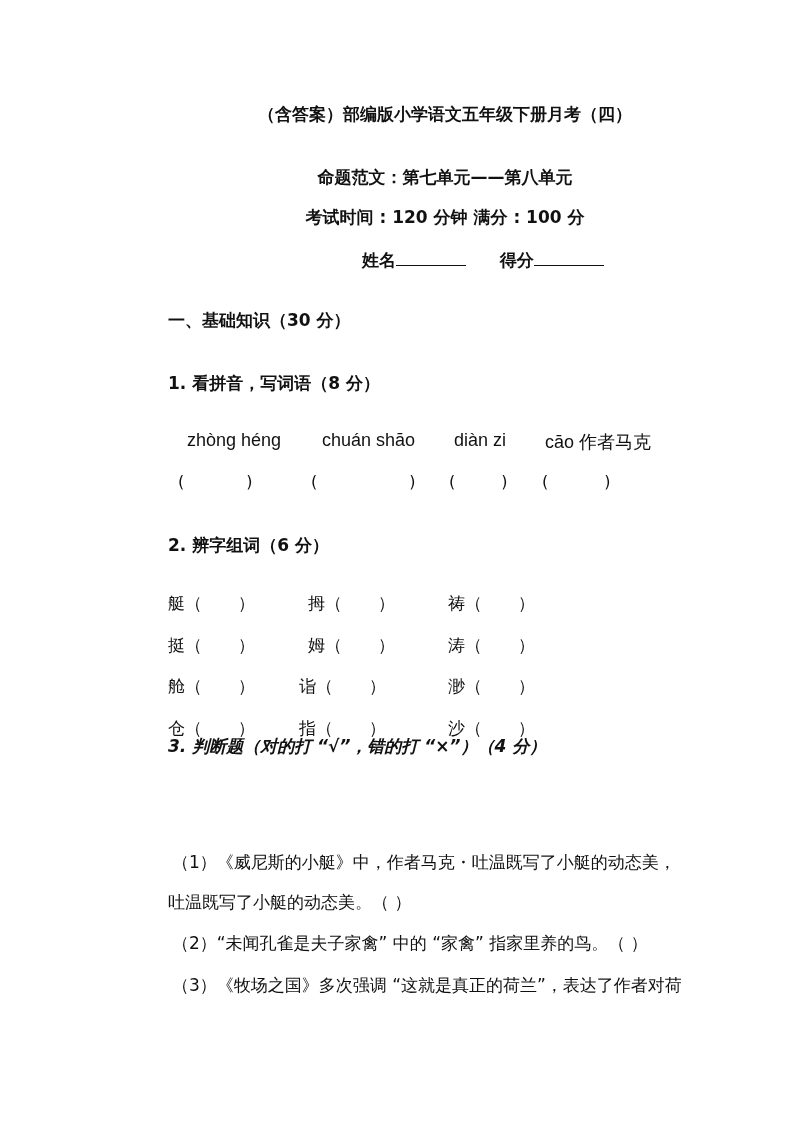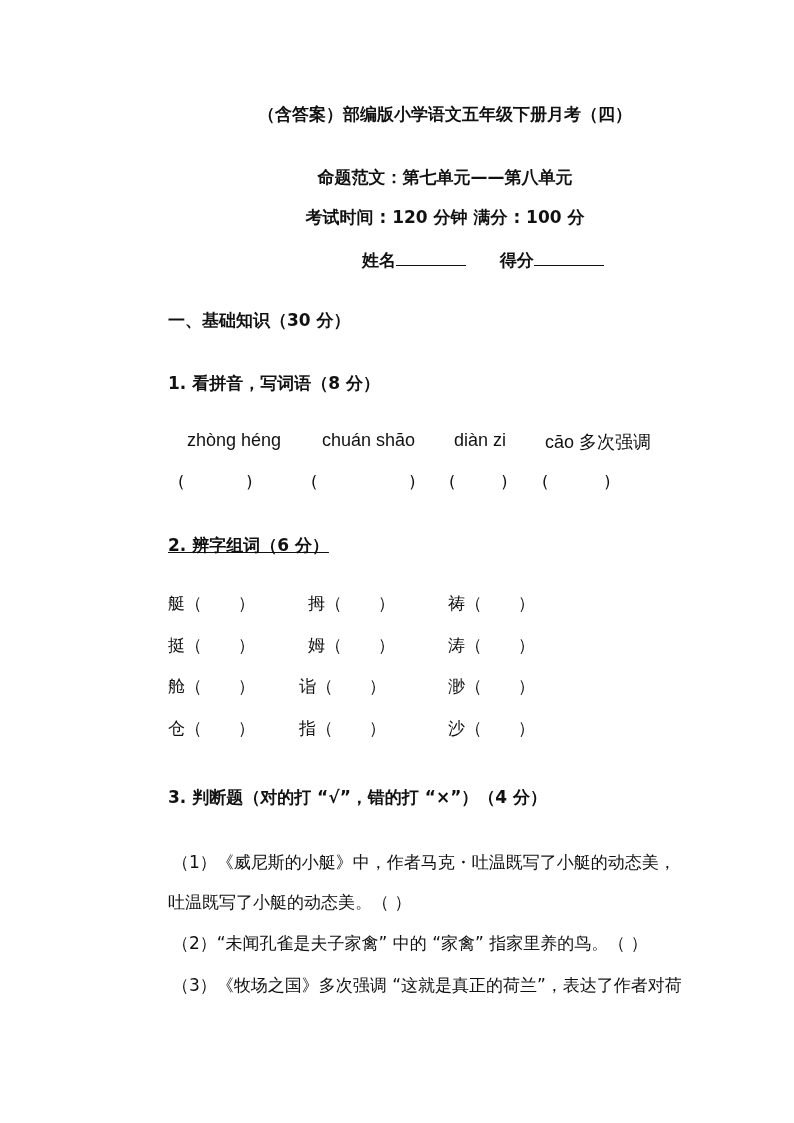--- a/index.html
+++ b/index.html
@@ -29,45 +29,45 @@
     <span>得分</span><span class="blank"></span>
   </div>
 
   <div class="abs sec" style="top:309px;text-align:center;">一、基础知识（30  分）</div>
 
   <div class="abs sec" style="top:372px;">1.  看拼音，写词语（8  分）</div>
 
   <div class="abs pinyin" style="left:139px;">zhòng héng</div>
   <div class="abs pinyin" style="left:274px;">chuán shāo</div>
   <div class="abs pinyin" style="left:406px;">diàn zi</div>
-  <div class="abs pinyin" style="left:497px;">cāo 多次强调</div>
+  <div class="abs pinyin" style="left:497px;">cāo 作者马克</div>
 
   <div class="abs br" style="left:130px;">(<span style="display:inline-block;width:62px;"></span>)</div>
   <div class="abs br" style="left:263px;">(<span style="display:inline-block;width:92px;"></span>)</div>
   <div class="abs br" style="left:401px;">(<span style="display:inline-block;width:46px;"></span>)</div>
   <div class="abs br" style="left:494px;">(<span style="display:inline-block;width:56px;"></span>)</div>
 
-  <div class="abs sec" style="top:534px;text-decoration:underline;">2.  辨字组词（6  分）</div>
+  <div class="abs sec" style="top:534px;">2.  辨字组词（6  分）</div>
 
   <div class="abs cell" style="top:592px; left:120px;"><span>艇</span>（<span style="display:inline-block;width:36px;"></span>）</div>
   <div class="abs cell" style="top:592px; left:260px;"><span>拇</span>（<span style="display:inline-block;width:36px;"></span>）</div>
   <div class="abs cell" style="top:592px; left:400px;"><span>祷</span>（<span style="display:inline-block;width:36px;"></span>）</div>
 
   <div class="abs cell" style="top:634px; left:120px;"><span>挺</span>（<span style="display:inline-block;width:36px;"></span>）</div>
   <div class="abs cell" style="top:634px; left:260px;"><span>姆</span>（<span style="display:inline-block;width:36px;"></span>）</div>
   <div class="abs cell" style="top:634px; left:400px;"><span>涛</span>（<span style="display:inline-block;width:36px;"></span>）</div>
 
   <div class="abs cell" style="top:675px; left:120px;"><span>舱</span>（<span style="display:inline-block;width:36px;"></span>）</div>
   <div class="abs cell" style="top:675px; left:251px;"><span>诣</span>（<span style="display:inline-block;width:36px;"></span>）</div>
   <div class="abs cell" style="top:675px; left:400px;"><span>渺</span>（<span style="display:inline-block;width:36px;"></span>）</div>
 
   <div class="abs cell" style="top:717px; left:120px;"><span>仓</span>（<span style="display:inline-block;width:36px;"></span>）</div>
   <div class="abs cell" style="top:717px; left:251px;"><span>指</span>（<span style="display:inline-block;width:36px;"></span>）</div>
   <div class="abs cell" style="top:717px; left:400px;"><span>沙</span>（<span style="display:inline-block;width:36px;"></span>）</div>
 
-  <div class="abs sec" style="top:786px;">3.  判断题（对的打 “√”，错的打 “×”）（4  分）</div>
+  <div class="abs sec" style="top:735px;font-style:italic;">3.  判断题（对的打 “√”，错的打 “×”）（4  分）</div>
 
   <div class="abs q" style="top:839px; left:124px;">（1）《威尼斯的小艇》中，作者马克・吐温既写了小艇的动态美，</div>
   <div class="abs q" style="top:879px;">吐温既写了小艇的动态美。（    ）</div>
   <div class="abs q" style="top:920px; left:124px;">（2）“未闻孔雀是夫子家禽” 中的 “家禽” 指家里养的鸟。（    ）</div>
   <div class="abs q" style="top:962px; left:124px;">（3）《牧场之国》多次强调 “这就是真正的荷兰”，表达了作者对荷</div>
 
 </div>
 
 </body></html>

